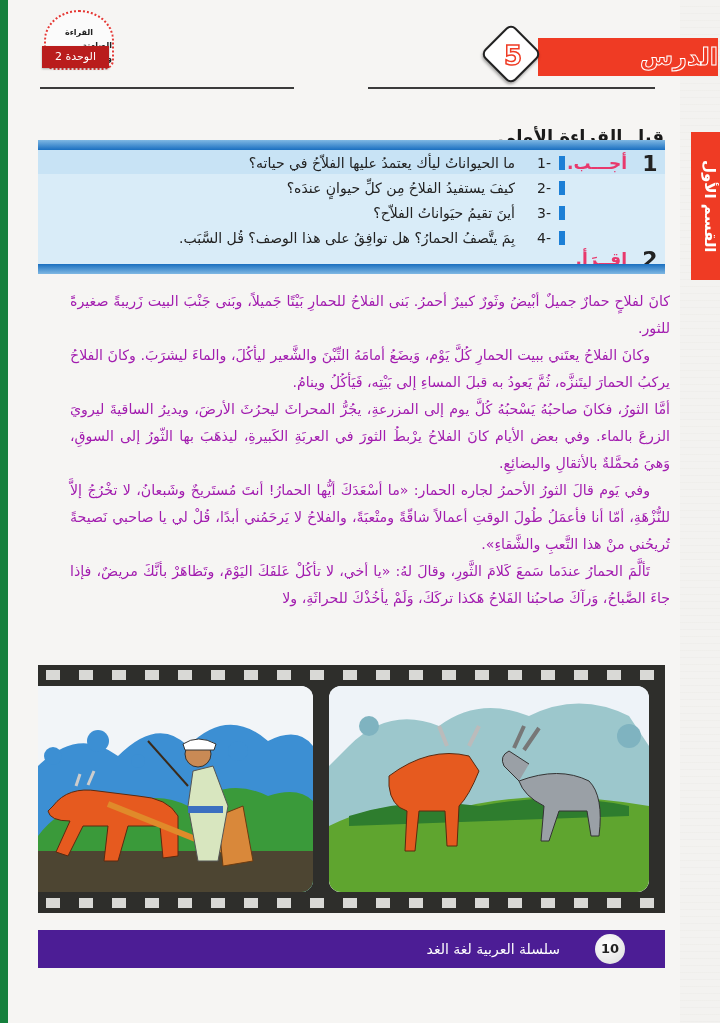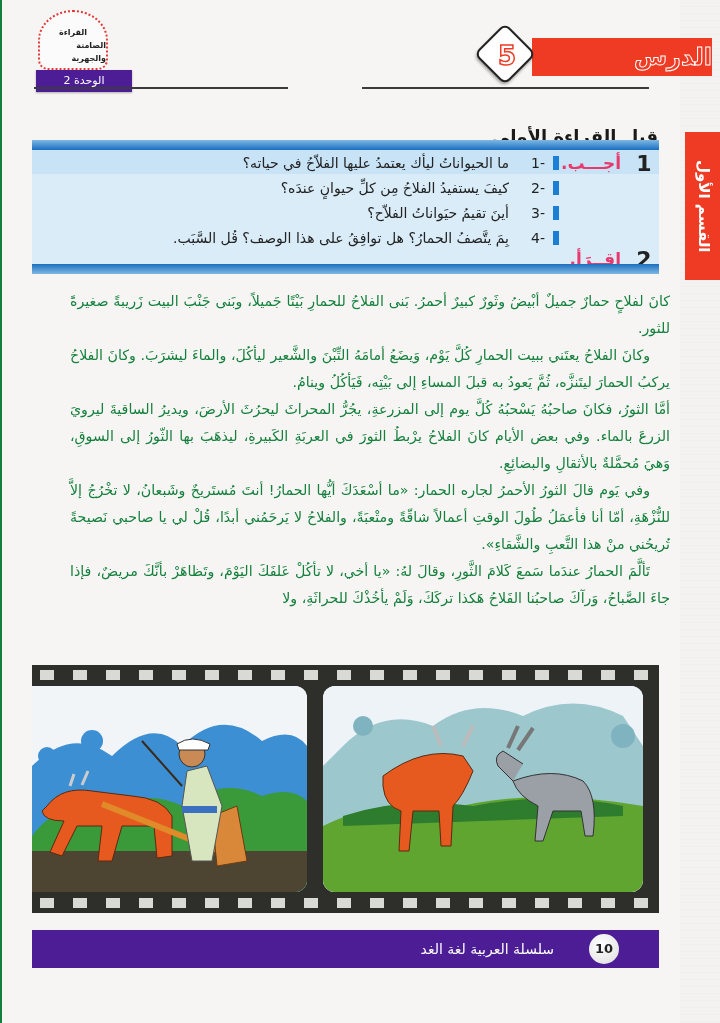--- a/index.html
+++ b/index.html
@@ -6,21 +6,21 @@
   html, body { width: 720px; height: 1023px; overflow: hidden; }
   body {
     background: #f4f3f1;
     font-family: "DejaVu Sans", sans-serif;
     color: #1a1a1a;
     position: relative;
   }
   .page {
     position: absolute; left: 0; top: 0; width: 720px; height: 1023px;
     background: #f6f5f3;
-    border-left: 2px solid #15803d;
+    border-left: 8px solid #15803d;
   }
   .page-edge {
     position: absolute; right: 0; top: 0; width: 40px; height: 1023px;
     background: repeating-linear-gradient(180deg, #f1f0ee 0 6px, #ebeae7 6px 7px);
     opacity: .6;
   }
 
   
   .header-rule {
     position: absolute; left: 32px; top: 87px; width: 254px; height: 2px; background: #3b3b3b;
@@ -34,22 +34,22 @@
     border-radius: 50% 50% 10px 10px;
     border: 2px dotted #e53935;
     background: #fbfbfb;
     display: flex; flex-direction: column; align-items: center; justify-content: flex-start;
     padding-top: 14px;
   }
   .unit-badge .line {
     font-size: 8px; font-weight: bold; color: #222; line-height: 13px; direction: rtl;
   }
   .unit-badge .ribbon {
-    position: absolute; left: 0; top: 60px; width: 96px; height: 22px;
-    background: #4c1d95; color: #fff; font-size: 11px; text-align: center;
+    position: absolute; left: 0; top: 36px; width: 67px; height: 22px;
+    background: #b91c1c; color: #fff; font-size: 11px; text-align: center;
     line-height: 22px; direction: rtl; box-shadow: 0 1px 2px rgba(0,0,0,.3);
   }
   .lesson-title {
     position: absolute; left: 205px; top: 20px; width: 165px; height: 64px;
     font-size: 34px; font-weight: bold; color: #ffd21a; direction: rtl; text-align: center;
     line-height: 64px;
     -webkit-text-stroke: 1.2px #e53935;
     text-shadow: 2px 3px 2px rgba(120,40,0,.45);
   }
   .lesson-tag {
@@ -113,22 +113,22 @@
     letter-spacing: 1px;
   }
   .q-row .marker {
     width: 6px; height: 14px; background: #1c7fd6; margin-left: 8px;
   }
   .q-row .qnum { width: 28px; font-size: 14px; color: #222; direction: ltr; text-align: right; }
   .q-row .qtext { font-size: 14px; color: #222; padding-right: 8px; white-space: nowrap; }
 
   
   .story {
-    position: absolute; left: 68px; top: 288px; width: 600px;
-    direction: rtl; text-align: justify; font-size: 14.2px; line-height: 27px; color: #15803d;
+    position: absolute; left: 62px; top: 288px; width: 600px;
+    direction: rtl; text-align: justify; font-size: 14.2px; line-height: 27px; color: #a21caf;
   }
   .story p { text-indent: 20px; }
   .story p.noind { text-indent: 0; }
 
   
   .film {
     position: absolute; left: 30px; top: 665px; width: 627px; height: 248px;
     background: #2e2e2b;
   }
   .film .holes {

